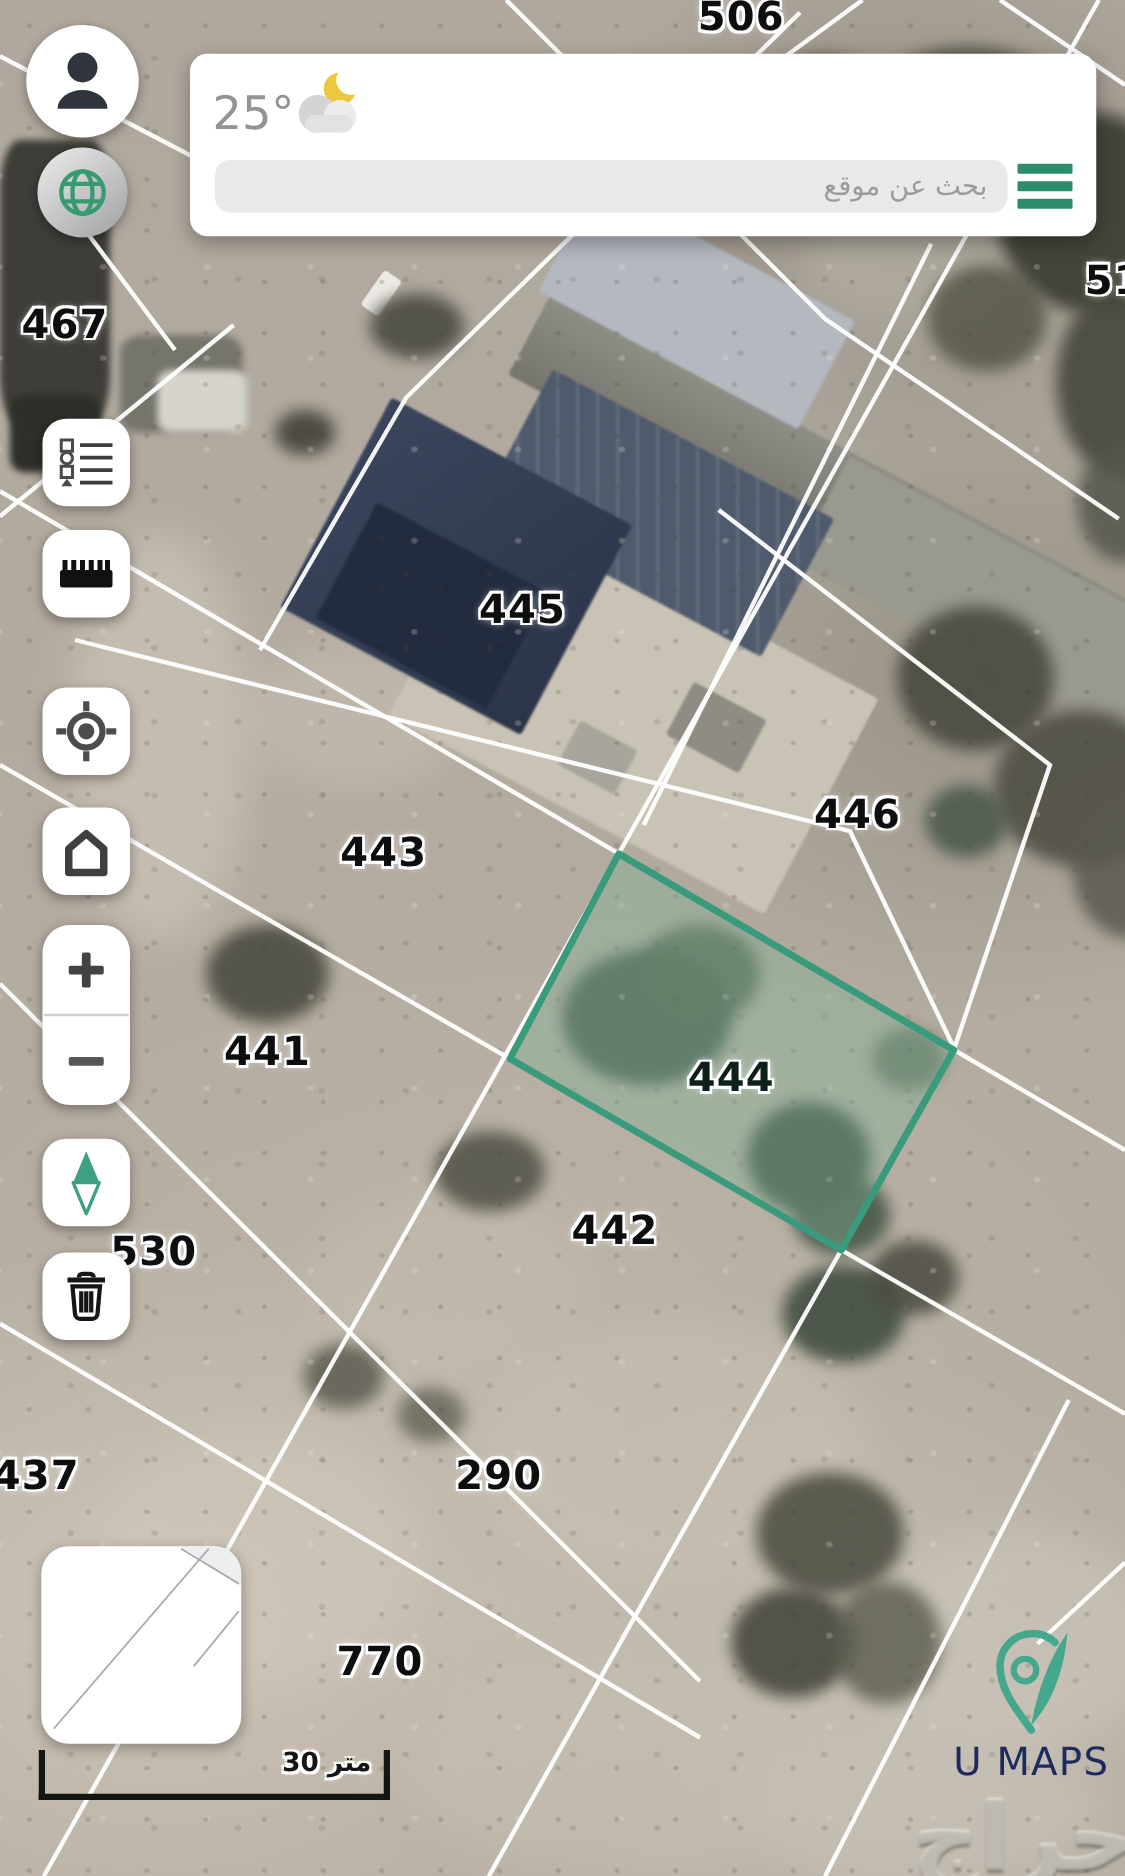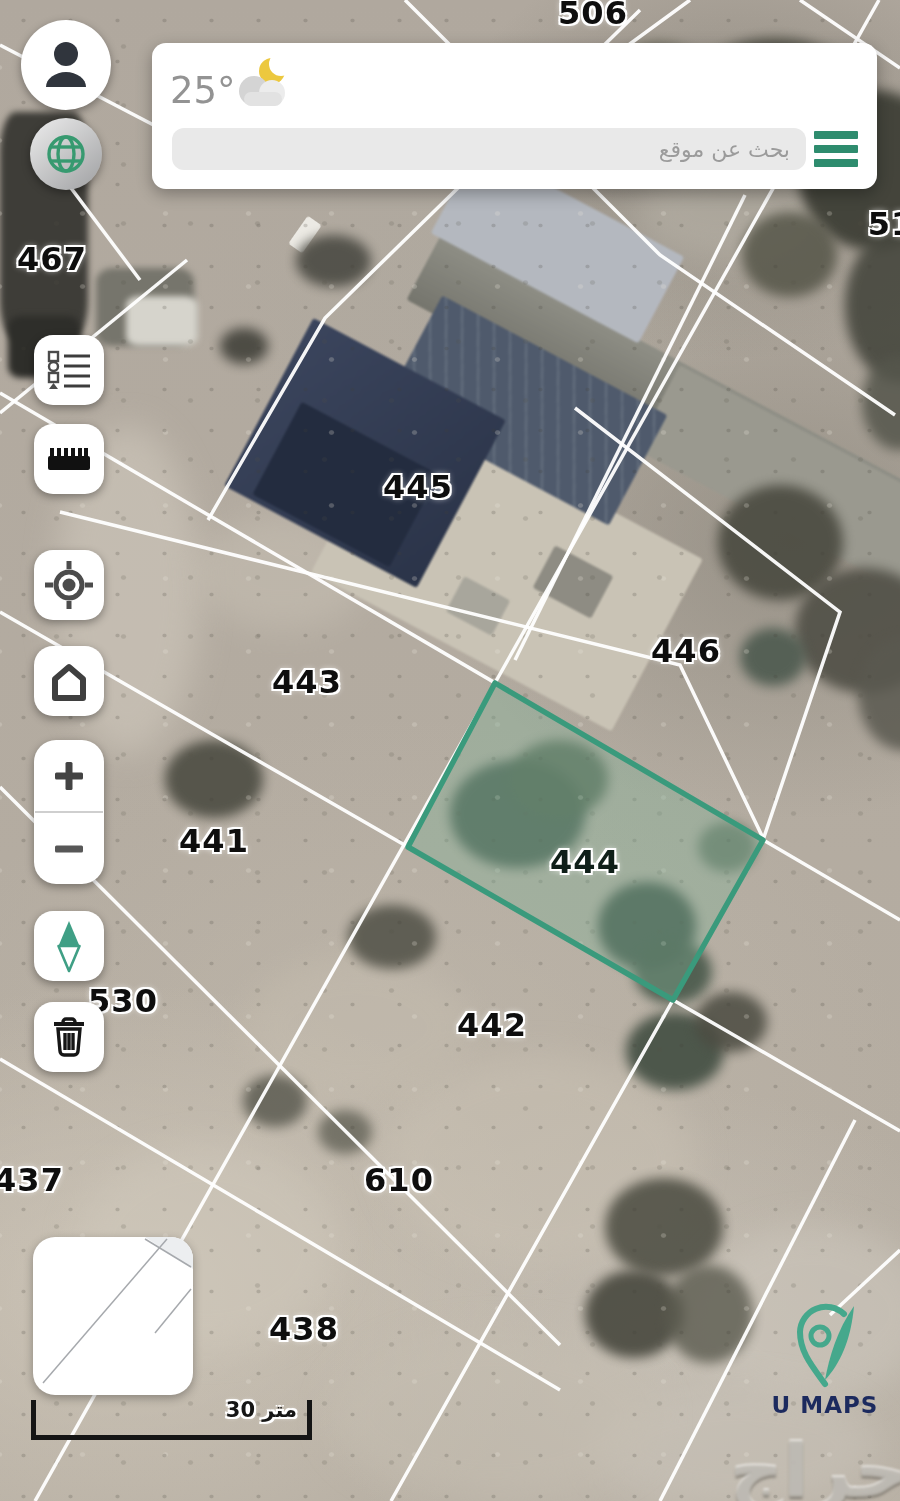--- a/index.html
+++ b/index.html
@@ -71,21 +71,21 @@
   .scalebar .slabel{position:absolute;right:10px;top:-2px;font-size:21px;font-weight:700;color:#151515;direction:ltr;
     text-shadow:-2px -2px 0 #fff,2px -2px 0 #fff,-2px 2px 0 #fff,2px 2px 0 #fff,0 0 5px #fff;white-space:nowrap;}
   
   .attribution{position:absolute;left:225px;top:1452px;width:440px;text-align:center;z-index:7;
     font-size:27px;font-weight:700;color:#fff;direction:rtl;white-space:nowrap;
     text-shadow:-2px 0 0 #000,2px 0 0 #000,0 -2px 0 #000,0 2px 0 #000,-1px -1px 0 #000,1px 1px 0 #000,-1px 1px 0 #000,1px -1px 0 #000;}
   .watermark{position:absolute;right:-8px;top:1428px;z-index:6;font-size:74px;font-weight:700;direction:rtl;
     color:rgba(186,182,174,.78);filter:blur(1px);
     text-shadow:0 -2px 1px rgba(255,255,255,.55),0 2px 2px rgba(60,58,52,.45);}
   .umaps{position:absolute;left:756px;top:1296px;width:138px;text-align:center;z-index:6;}
-  .umaps-text{font-size:23px;font-weight:700;letter-spacing:1px;white-space:nowrap;}
+  .umaps-text{font-size:31px;font-weight:400;letter-spacing:1px;white-space:nowrap;}
 </style>
 </head>
 <body>
 
 <div class="stage">
 
   <div class="terrain">
 
     <div class="w" style="left:55px;top:425px;width:145px;height:330px;background:#d2cbbf;opacity:.55"></div>
     <div class="w" style="left:385px;top:1055px;width:310px;height:210px;background:#cac2b4;opacity:.5"></div>
@@ -164,25 +164,25 @@
 
   <div id="labels-layer">
       <div class="plabel" style="left: 593px; top: 13px;">506</div>
       <div class="plabel" style="left: 891px; top: 224px;">51</div>
       <div class="plabel" style="left: 52px; top: 259px;">467</div>
       <div class="plabel" style="left: 418px; top: 487px;">445</div>
       <div class="plabel" style="left: 686px; top: 651px;">446</div>
       <div class="plabel" style="left: 307px; top: 682px;">443</div>
       <div class="plabel" style="left: 214px; top: 841px;">441</div>
       <div class="plabel hl" style="left: 585px; top: 862px;">444</div>
-      <div class="plabel" style="left: 492px; top: 1025px; text-align: right;">442</div>
+      <div class="plabel" style="left: 492px; top: 984px; text-align: right;">442</div>
       <div class="plabel" style="left: 123px; top: 1001px;">530</div>
       <div class="plabel" style="left: 29px; top: 1180px;">437</div>
-      <div class="plabel" style="left: 399px; top: 1180px;">610</div>
-      <div class="plabel" style="left: 304px; top: 1329px;">438</div>
+      <div class="plabel" style="left: 399px; top: 1180px;">290</div>
+      <div class="plabel" style="left: 304px; top: 1329px;">770</div>
     </div>
 
   <div class="topcard">
     <div class="temp">25°</div>
     <span class="weather">
       <svg width="62" height="56" viewBox="0 0 62 56">
         <circle cx="40" cy="16" r="13" fill="#ecc83f"></circle>
         <circle cx="49" cy="9" r="12" fill="#ffffff"></circle>
         <circle cx="22" cy="36" r="15" fill="#d4d4d4"></circle>
         <circle cx="40" cy="38" r="13" fill="#ececec"></circle>

